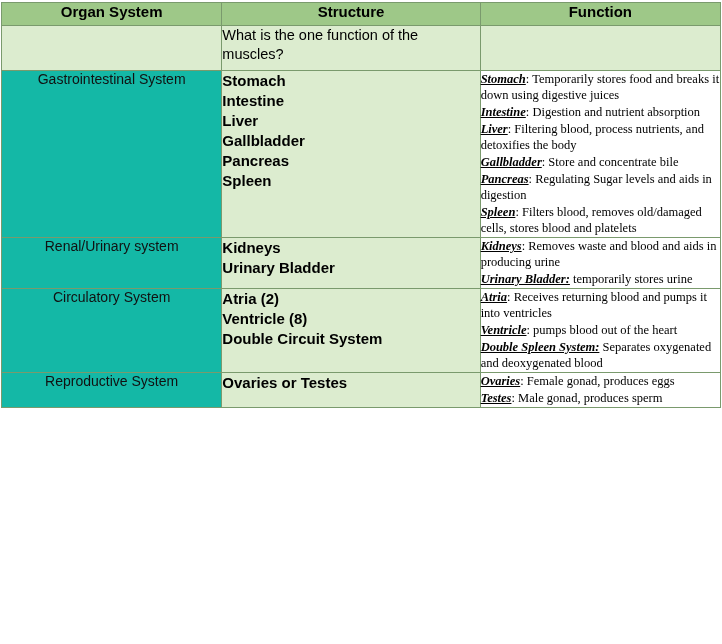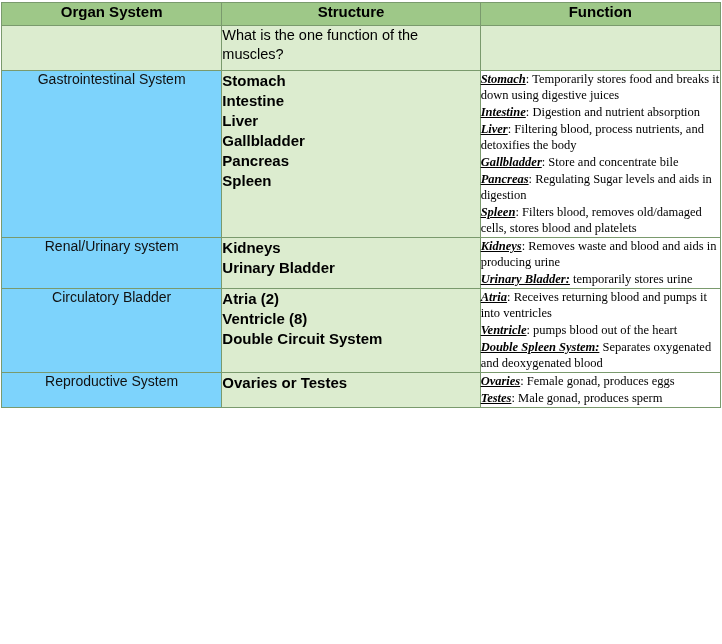--- a/index.html
+++ b/index.html
@@ -33,21 +33,21 @@
   thead th {
     background: #9ec888;
     text-align: center;
     font-weight: bold;
     font-size: 15px;
     color: #000;
     padding: 8px 4px;
     height: 22px;
   }
   td.sys {
-    background: #7dd3fc;
+    background: #14b8a6;
     text-align: center;
     font-size: 14px;
     color: #111;
     padding: 8px 6px;
   }
   td.sys .sys-label {
     display: block;
     width: 100%;
   }
   td.struct {
@@ -142,21 +142,21 @@
           <span class="struct-line">Kidneys</span>
           <span class="struct-line">Urinary Bladder</span>
         </td>
         <td class="func">
           <span class="fn"><span class="term">Kidneys</span><span>:</span><span> Removes waste and blood and aids in producing urine</span></span>
           <span class="fn"><span class="term">Urinary Bladder:</span><span></span><span> temporarily stores urine</span></span>
         </td>
       </tr>
       <tr>
         <td class="sys">
-          <span class="sys-label">Circulatory Bladder</span>
+          <span class="sys-label">Circulatory System</span>
         </td>
         <td class="struct">
           <span class="struct-line">Atria (2)</span>
           <span class="struct-line">Ventricle (8)</span>
           <span class="struct-line">Double Circuit System</span>
         </td>
         <td class="func">
           <span class="fn"><span class="term">Atria</span><span>:</span><span> Receives returning blood and pumps it into ventricles</span></span>
           <span class="fn"><span class="term">Ventricle</span><span>:</span><span> pumps blood out of the heart</span></span>
           <span class="fn"><span class="term">Double Spleen System:</span><span></span><span> Separates oxygenated and deoxygenated blood</span></span>

